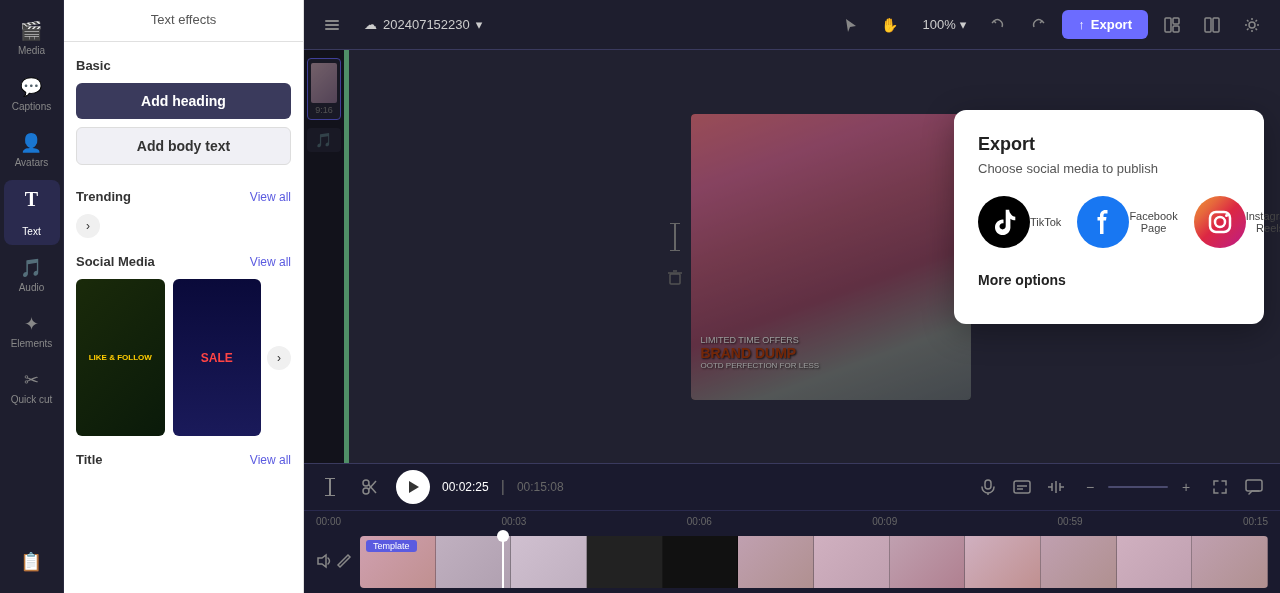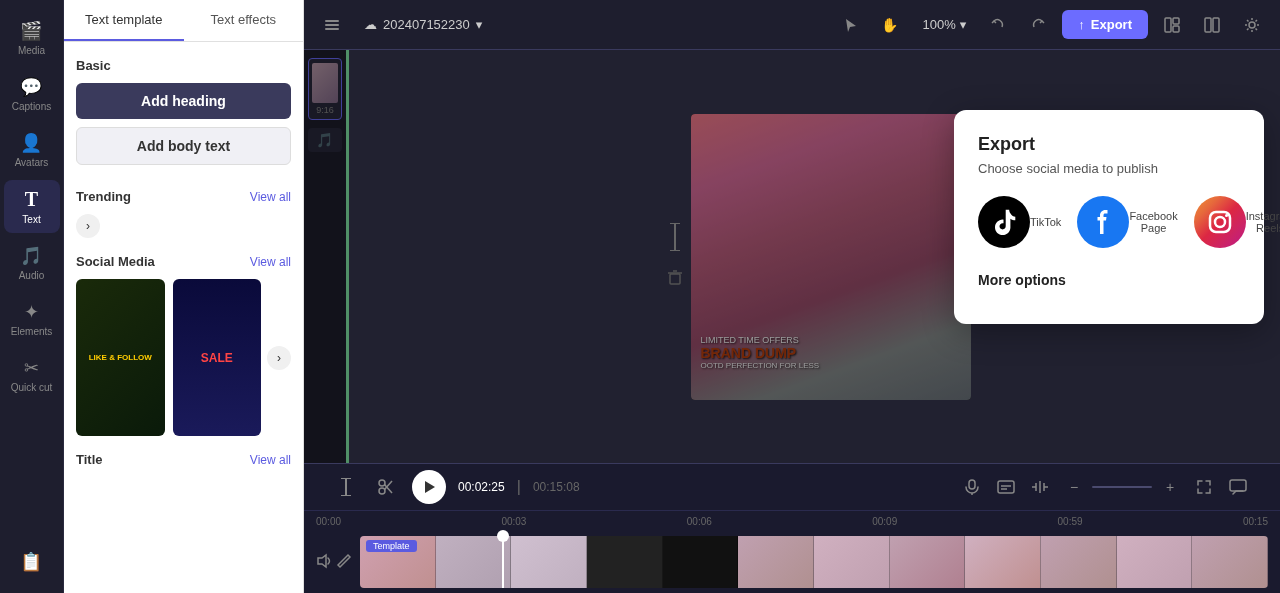--- a/index.html
+++ b/index.html
@@ -209,21 +209,21 @@
       overflow: hidden;
     }
     .clip-rail {
       width: 45px;
       background: #1e1e2e;
       display: flex;
       flex-direction: column;
       align-items: center;
       padding: 8px 0;
       gap: 8px;
-      border-right: 3px solid #86efac;
+      border-right: 5px solid #86efac;
     }
     .clip-item {
       width: 34px;
       background: #2a2a3e;
       border-radius: 4px;
       display: flex;
       flex-direction: column;
       align-items: center;
       padding: 4px;
       cursor: pointer;
@@ -284,21 +284,21 @@
     .timeline-area {
       height: 130px;
       background: #1a1a2e;
       border-top: 1px solid #3a3a5e;
       display: flex;
       flex-direction: column;
     }
     .timeline-controls {
       display: flex;
       align-items: center;
-      padding: 6px 28px;
+      padding: 6px 12px;
       gap: 12px;
       border-bottom: 1px solid #2a2a4e;
     }
     .timeline-tool-btn {
       width: 28px;
       height: 28px;
       display: flex;
       align-items: center;
       justify-content: center;
       border-radius: 4px;
@@ -584,42 +584,41 @@
   <div class="sidebar-icon-item">
     <span class="icon-symbol">💬</span>
     <span class="icon-label">Captions</span>
   </div>
   <div class="sidebar-icon-item">
     <span class="icon-symbol">👤</span>
     <span class="icon-label">Avatars</span>
   </div>
   <div class="sidebar-icon-item active">
     <span class="icon-symbol" style="font-family:serif;font-weight:bold;font-size:20px;color:#fff;">T</span>
-    <span class="icon-label" style="color:#fff;">Text</span>
+    <span class="icon-label" style="color:#fff;margin-top:12px;">Text</span>
   </div>
   <div class="sidebar-icon-item">
     <span class="icon-symbol">🎵</span>
     <span class="icon-label">Audio</span>
   </div>
   <div class="sidebar-icon-item">
     <span class="icon-symbol">✦</span>
     <span class="icon-label">Elements</span>
   </div>
   <div class="sidebar-icon-item">
     <span class="icon-symbol">✂</span>
     <span class="icon-label">Quick cut</span>
   </div>
   <div class="sidebar-icon-item" style="margin-top:auto;">
     <span class="icon-symbol">📋</span>
   </div>
 </div>
 
 <div class="left-panel">
   <div class="tabs-header">
-    <button class="tab-btn active">Text template</button>
     <button class="tab-btn">Text effects</button>
   </div>
   <div class="panel-content">
     <div class="section-title">Basic</div>
     <button class="add-btn add-heading-btn">Add heading</button>
     <button class="add-btn add-body-btn">Add body text</button>
 
     
     <div class="section-header">
       <span class="section-title" style="margin:0;">Trending</span>

